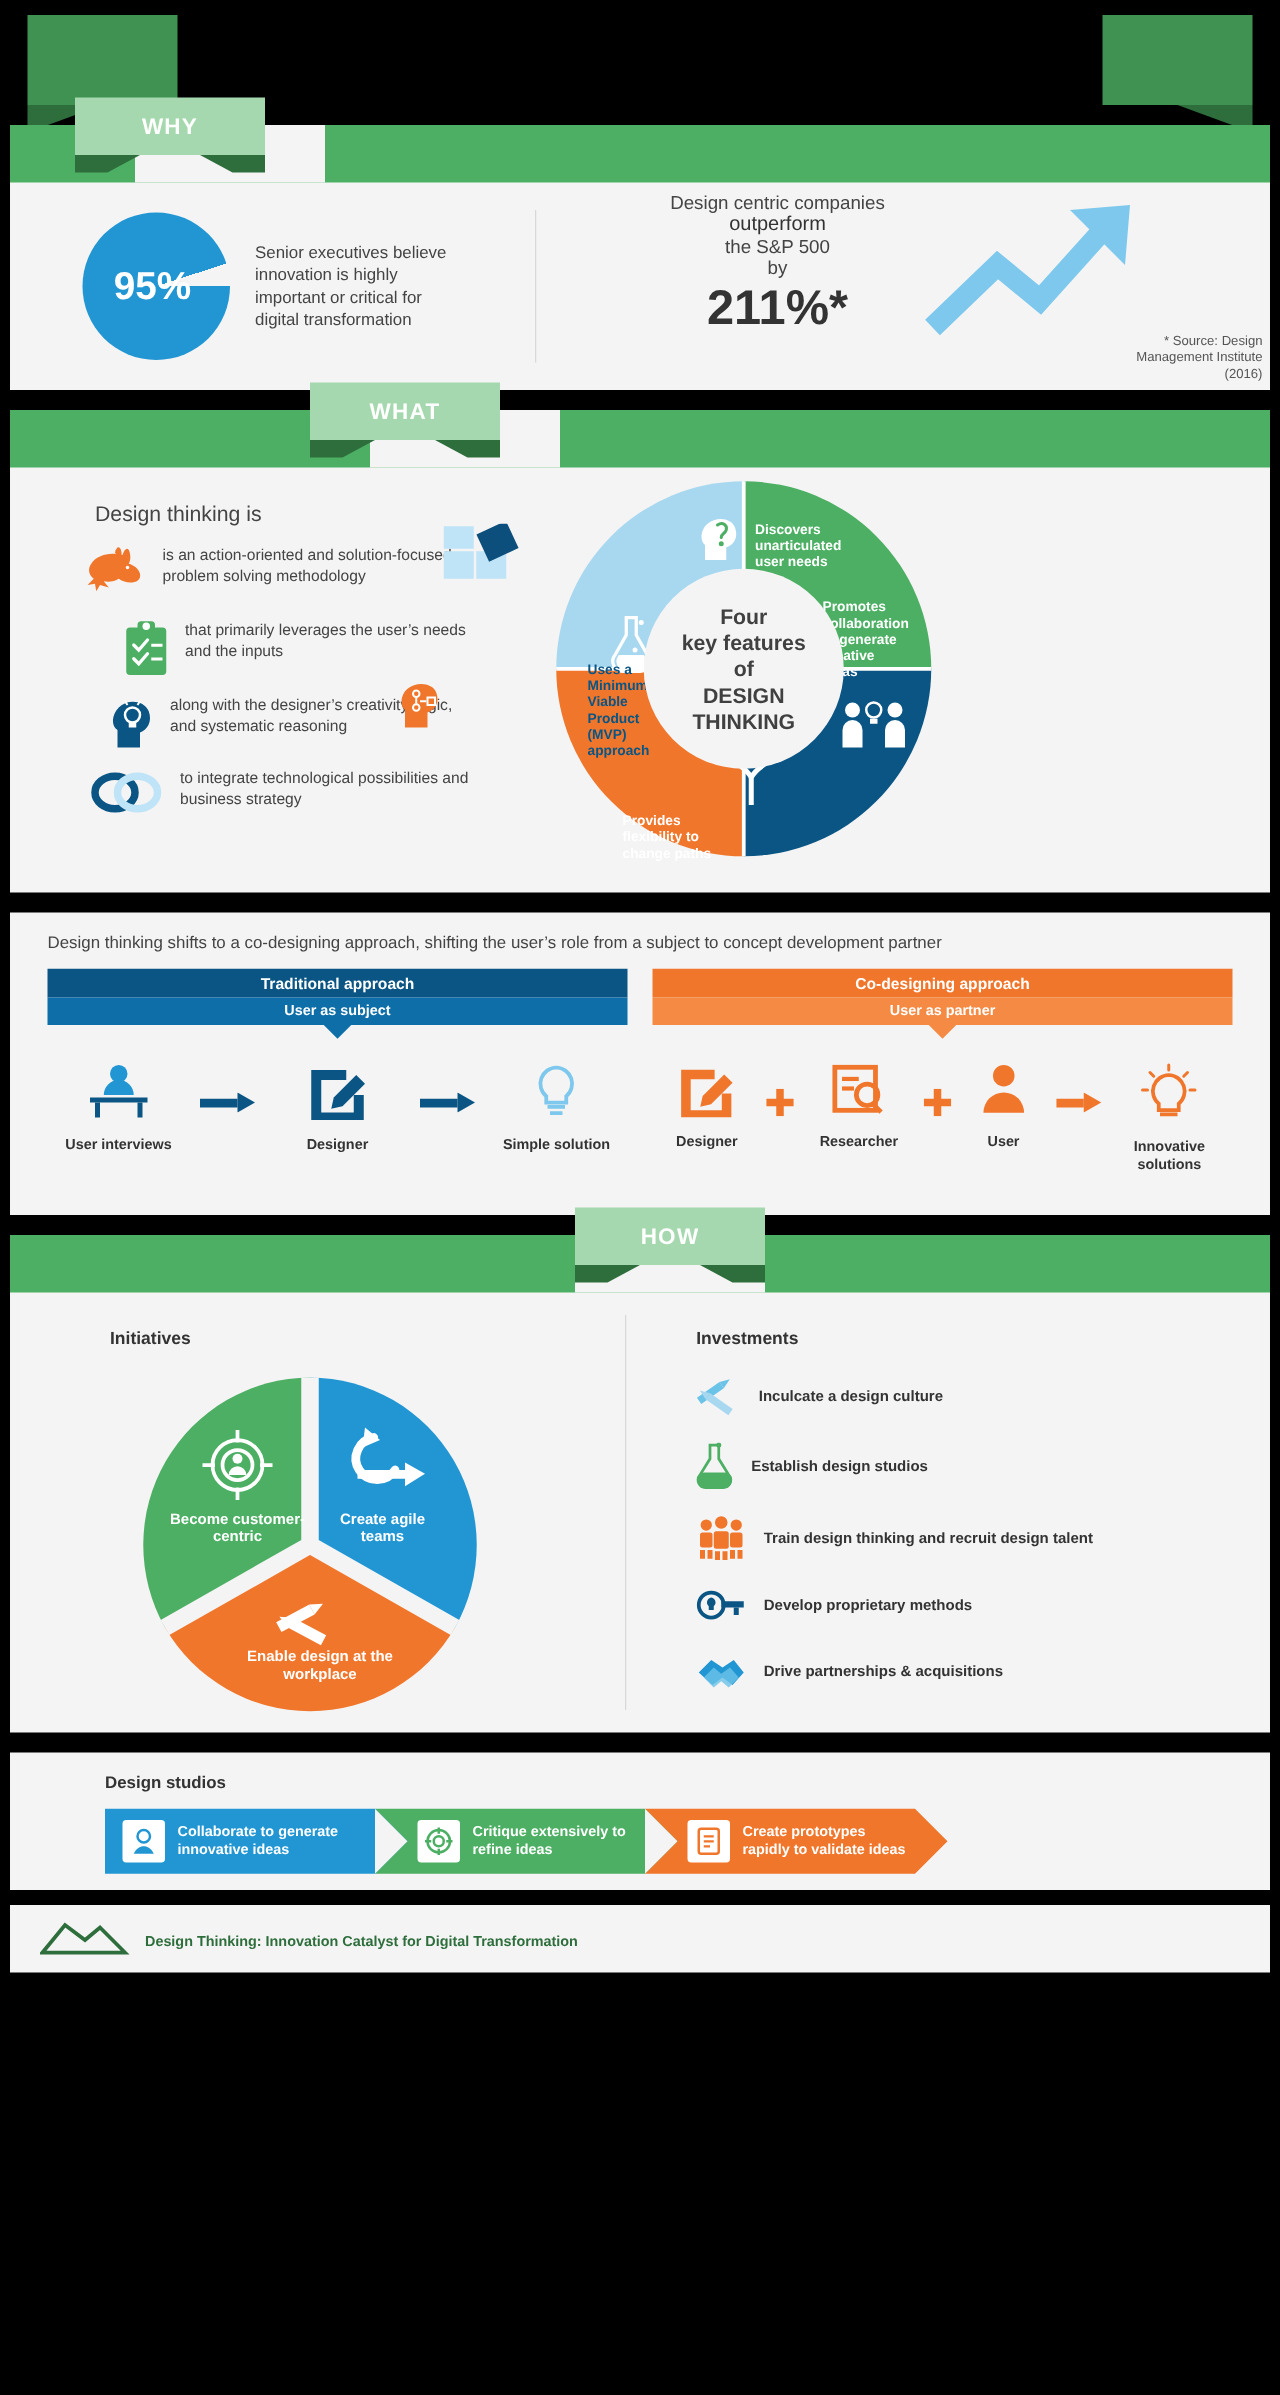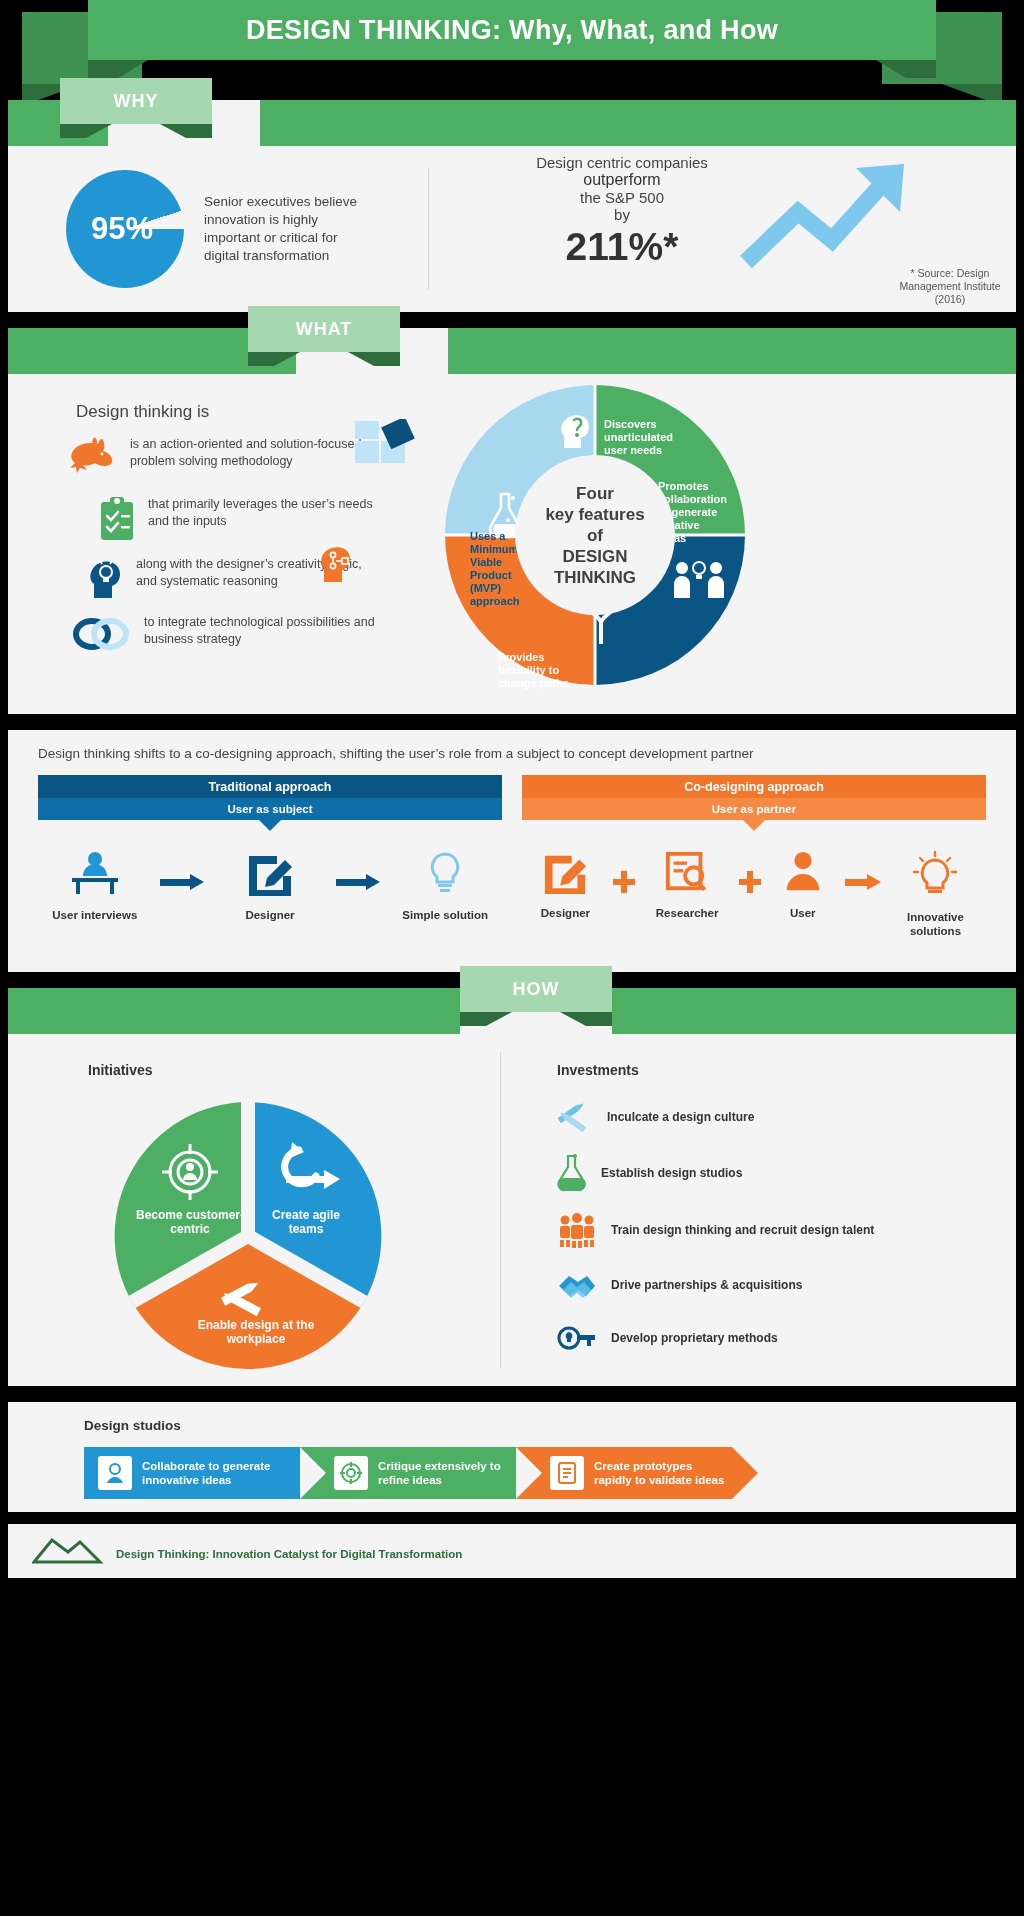--- a/index.html
+++ b/index.html
@@ -75,21 +75,21 @@
 
   .sp-block { position: absolute; left: 78px; top: 8px; text-align: center; width: 230px; }
   .sp-l1 { font-size: 15px; color: #444; }
   .sp-l2 { font-size: 16px; font-weight: normal; color: #333; }
   .sp-l3 { font-size: 15px; color: #444; }
   .sp-l4 { font-size: 15px; color: #444; }
   .sp-big { font-size: 39px; font-weight: bold; color: #333; margin-top: 2px; }
   .arrow-svg { position: absolute; right: 80px; top: 4px; }
   .source-note {
     position: absolute; right: 6px; bottom: 6px; font-size: 10.5px; line-height: 13px;
-    color: #555; text-align: center; width: 120px;
+    color: #555; text-align: right; width: 120px;
   }
 
   
   #what-panel { top: 328px; height: 386px; }
   #what-body { position: relative; height: 340px; }
   .dt-title { position: absolute; left: 68px; top: 28px; font-size: 17px; color: #444; }
   .dt-item { position: absolute; display: flex; align-items: flex-start; }
   .dt-item .txt { font-size: 12.5px; line-height: 17px; color: #444; }
   .dt-ic { flex: 0 0 auto; margin-right: 10px; }
 
@@ -175,23 +175,20 @@
     position: absolute; left: 108px; top: 24px; font-size: 11.5px;
     font-weight: bold; color: #2e6e3c;
   }
 </style>
 </head>
 <body>
 
 <div id="header">
   <div class="hdr-wing left"></div>
   <div class="hdr-wing right"></div>
-  <div id="header-bar">
-    <span id="header-title">DESIGN THINKING: Why, What, and How</span>
-  </div>
 </div>
 
 <div class="panel" id="why-panel">
   <div class="ribbon">
     <div class="ribbon-notch" style="left:100px;width:152px;"></div>
     <div class="ribbon-tab" style="left:52px;">WHY</div>
   </div>
   <div id="why-body">
     <div class="why-left">
       <div class="pie-wrap">
@@ -566,35 +563,35 @@
             <rect x="9" y="28" width="4" height="7" fill="#f0762b"></rect>
           <rect x="15" y="29" width="4" height="7" fill="#f0762b"></rect>
             <rect x="21" y="29" width="4" height="7" fill="#f0762b"></rect>
           <rect x="27" y="28" width="4" height="7" fill="#f0762b"></rect>
             <rect x="33" y="28" width="4" height="7" fill="#f0762b"></rect>
         </svg>
         <span class="inv-txt">Train design thinking and recruit design talent</span>
       </div>
 
       <div class="inv-item">
-        <svg width="40" height="34" viewBox="0 0 40 34">
-          <path d="M2 18l10-10 9 6 9-6 8 10-9 10-8-6-8 6z" fill="#2196d3"></path>
-          <path d="M6 22l8-8 6 5 7-5 7 8-8 8-6-5-6 5z" fill="#6cc3e8" opacity=".8"></path>
-        </svg>
-        <span class="inv-txt">Drive partnerships &amp; acquisitions</span>
-      </div>
-
-      <div class="inv-item">
         <svg width="40" height="32" viewBox="0 0 40 32">
           <circle cx="12" cy="16" r="10" fill="none" stroke="#0a5584" stroke-width="3"></circle>
           <rect x="20" y="13" width="18" height="5" fill="#0a5584"></rect>
           <rect x="30" y="18" width="4" height="6" fill="#0a5584"></rect>
           <path d="M12 10a4 4 0 00-2 7v3h4v-3a4 4 0 00-2-7z" fill="#0a5584"></path>
         </svg>
         <span class="inv-txt">Develop proprietary methods</span>
+      </div>
+
+      <div class="inv-item">
+        <svg width="40" height="34" viewBox="0 0 40 34">
+          <path d="M2 18l10-10 9 6 9-6 8 10-9 10-8-6-8 6z" fill="#2196d3"></path>
+          <path d="M6 22l8-8 6 5 7-5 7 8-8 8-6-5-6 5z" fill="#6cc3e8" opacity=".8"></path>
+        </svg>
+        <span class="inv-txt">Drive partnerships &amp; acquisitions</span>
       </div>
     </div>
   </div>
 </div>
 
 <div class="panel" id="studios-panel">
   <div id="studios-title">Design studios</div>
   <div class="chev-row">
     <div class="chev" style="background:#2196d3;width:216px;">
       <div class="chev-icon">

